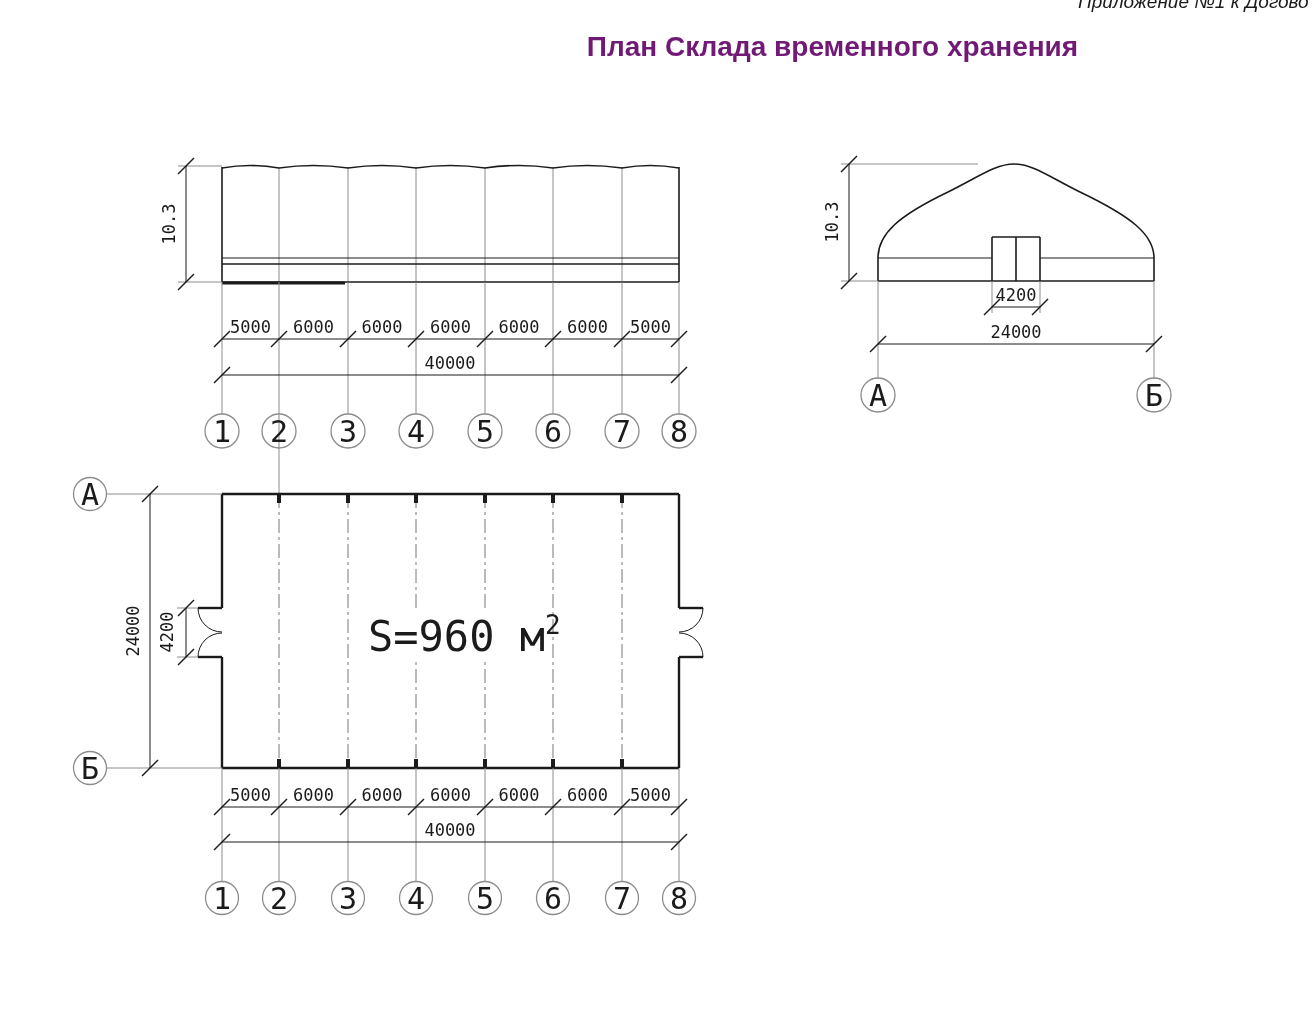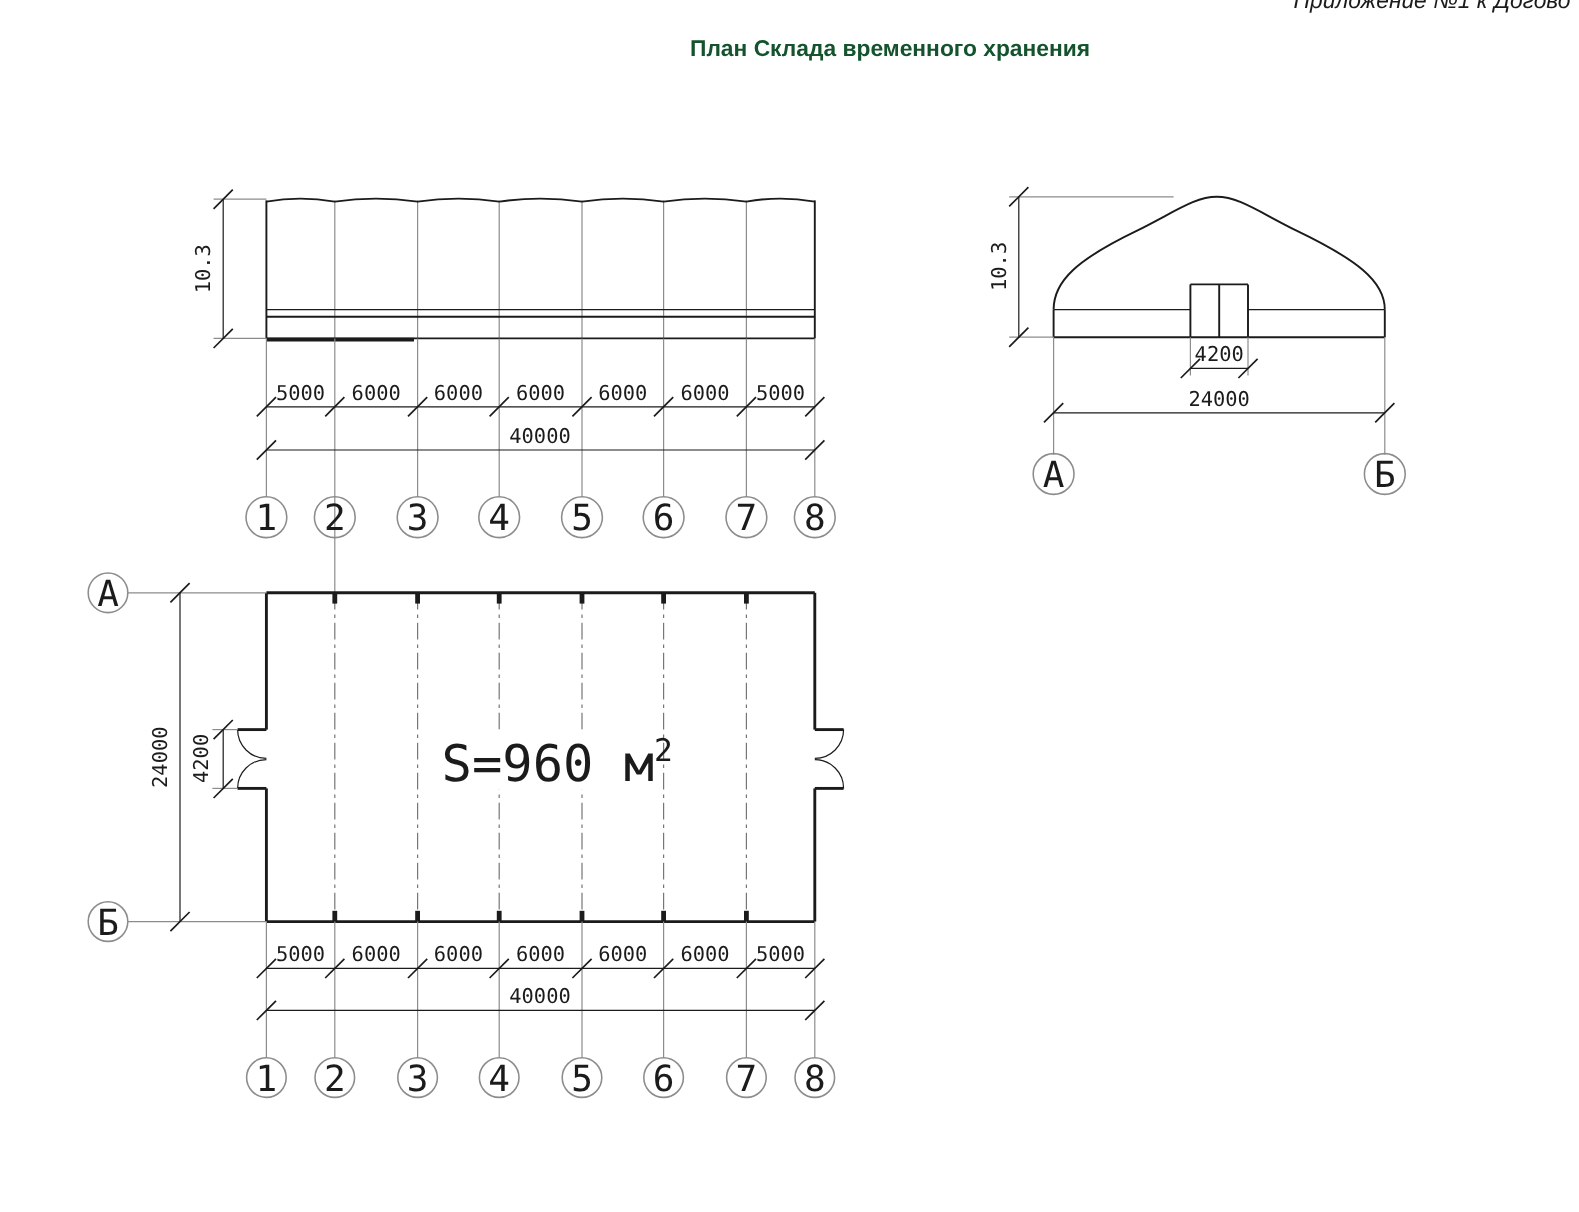--- a/index.html
+++ b/index.html
@@ -7,22 +7,22 @@
     width:1316px;height:1010px;position:relative;overflow:hidden;
     background:#ffffff;
     --line:#1b1b1b;--aux:#8c8c8c;
     font-family:"Liberation Sans",sans-serif;
   }
   .note{
     position:absolute;left:1078px;top:-9px;white-space:nowrap;
     font-style:italic;font-size:19px;color:#1b1b1b;
   }
   .title{
-    position:absolute;left:575px;top:31px;width:515px;
-    font-weight:bold;font-size:19px;color:#14532d;
+    position:absolute;left:575px;top:31px;width:515px;text-align:center;
+    font-weight:bold;font-size:28px;color:#701a75;
   }
   svg{position:absolute;left:0;top:0;}
   .ln{stroke:var(--line);stroke-width:1;fill:none;}
   .ln16{stroke:var(--line);stroke-width:1.6;fill:none;}
   .ln24{stroke:var(--line);stroke-width:2.4;fill:none;}
   .ln30{stroke:var(--line);stroke-width:3;fill:none;}
   .aux{stroke:var(--aux);stroke-width:1;fill:none;}
   .dashdot{stroke:#767676;stroke-width:1;fill:none;stroke-dasharray:14 4 3 4;}
   .tickln{stroke:var(--line);stroke-width:1.4;}
   text{fill:var(--line);font-family:"DejaVu Sans Mono",monospace;}

